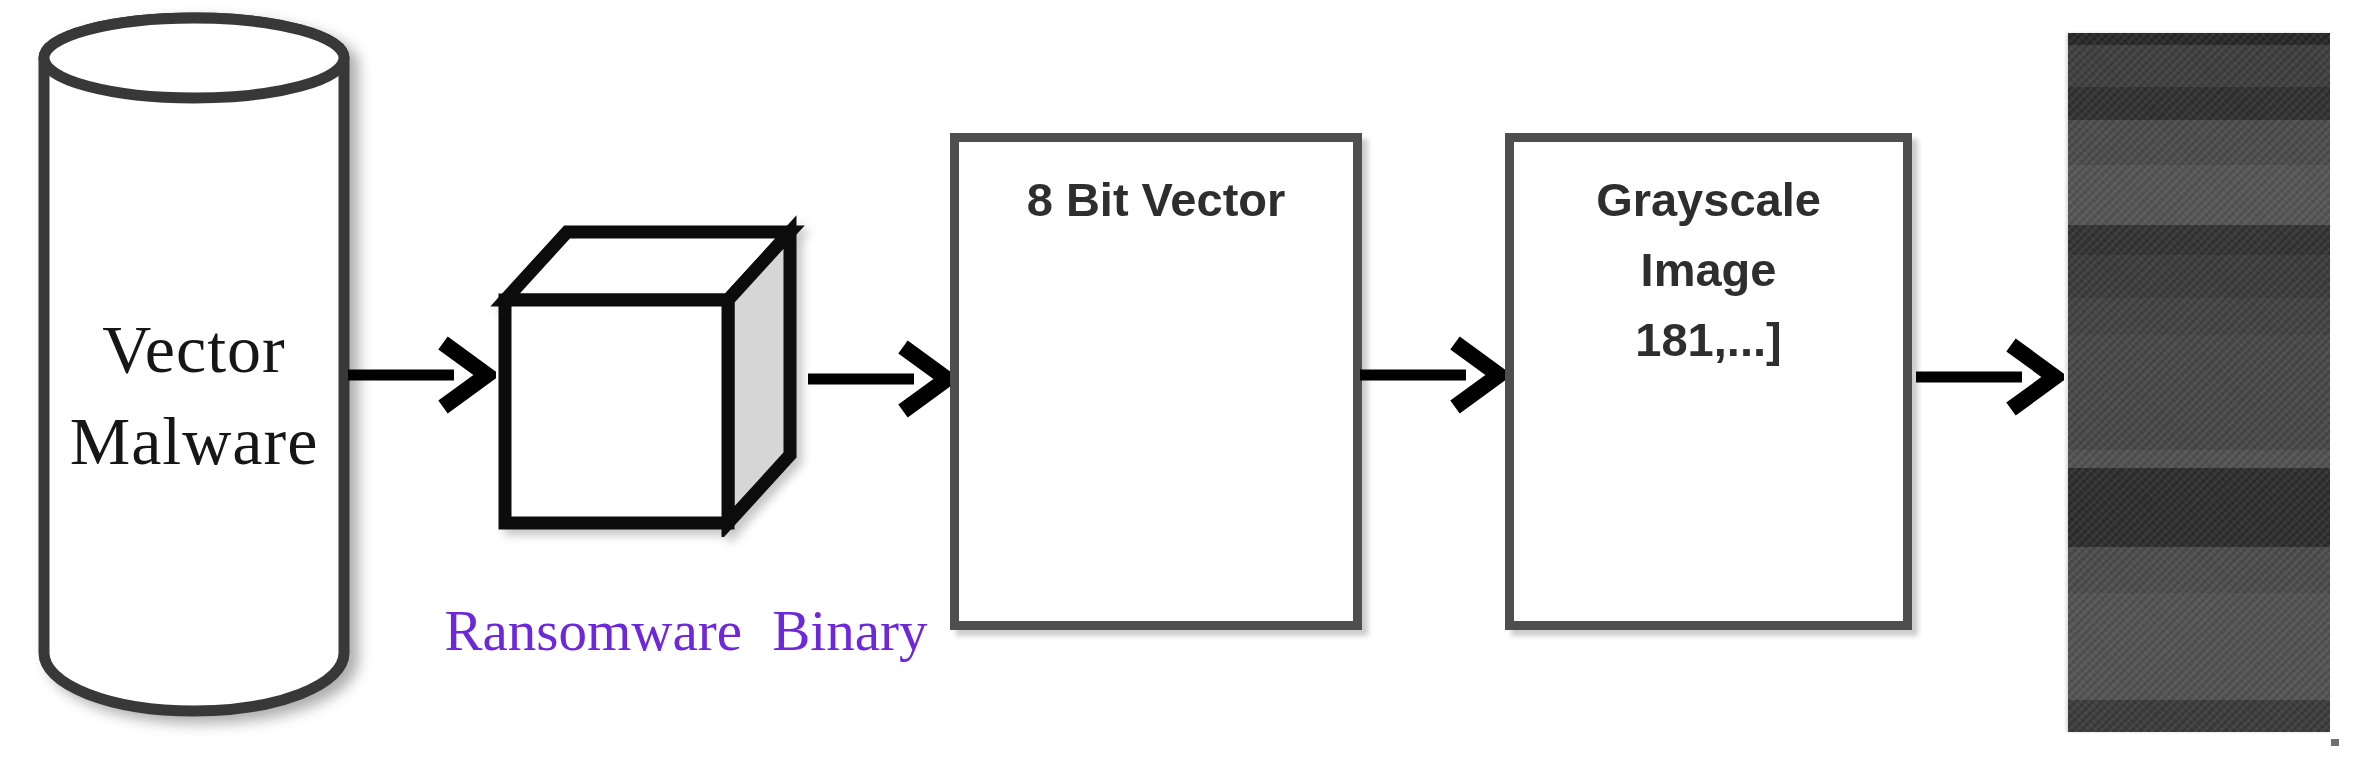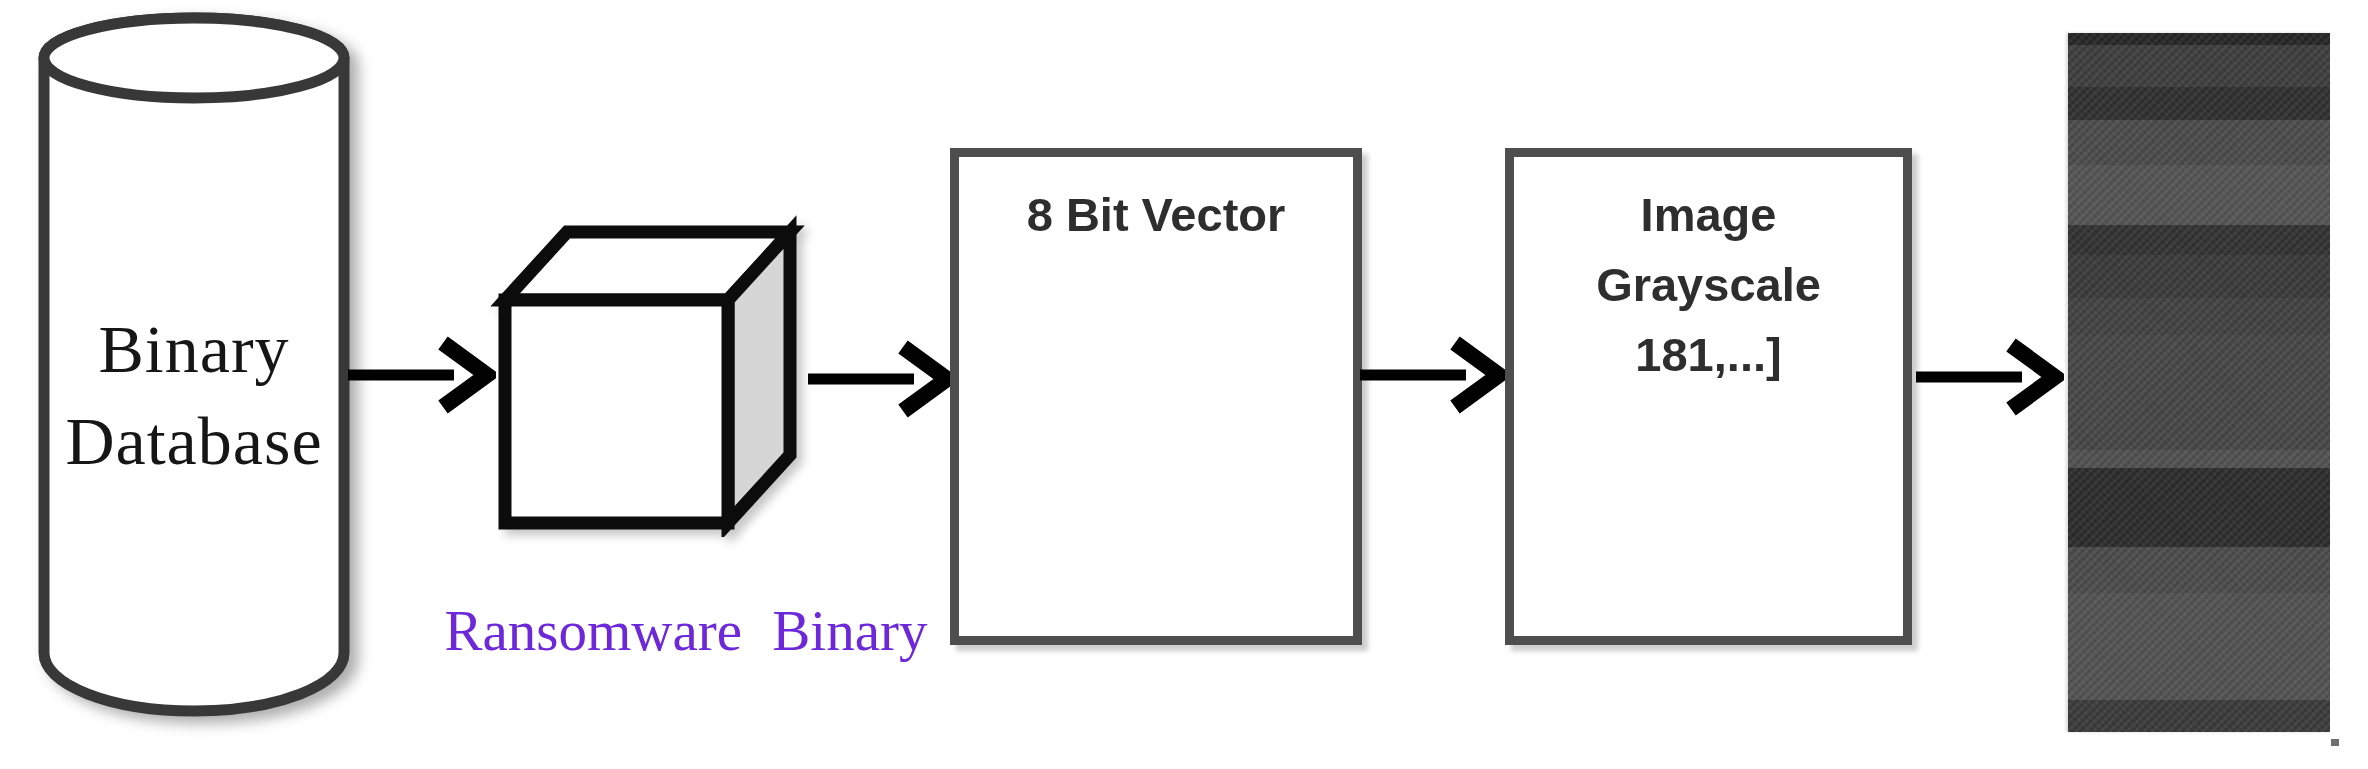--- a/index.html
+++ b/index.html
@@ -38,21 +38,20 @@
     top:133px;height:497px;
     box-sizing:border-box;
     background:#ffffff;
     border:9px solid #4e4e4e;
     box-shadow:6px 6px 5px rgba(0,0,0,0.20);
     padding-top:23px;
     text-align:center;
     font-family:"Liberation Sans",sans-serif;
     font-size:47px;line-height:70px;font-weight:600;
     color:#2e2e2e;
-    margin-top:15px;
   }
   #vector-box{left:950px;width:412px;}
   #grayscale-box{left:1505px;width:407px;}
 
   
   .flow-arrow{width:150px;height:90px;}
   #arrow-1{left:346px;top:330px;}
   #arrow-2{left:806px;top:334px;}
   #arrow-3{left:1358px;top:330px;}
   #arrow-4{left:1914px;top:332px;}
@@ -78,22 +77,22 @@
 </head>
 <body>
 
 <div id="canvas">
 
   <svg id="cyl-svg" class="abs" width="332" height="730" viewBox="0 0 332 730">
     <path d="M16 50 A150 40 0 0 1 316 50 L316 645 A150 58 0 0 1 16 645 Z" fill="#ffffff" stroke="#383838" stroke-width="11"></path>
     <ellipse cx="166" cy="50" rx="150" ry="40" fill="#ffffff" stroke="#383838" stroke-width="11"></ellipse>
   </svg>
   <div class="abs db-label">
-    <div>Binary</div>
-    <div>Database</div>
+    <div>Vector</div>
+    <div>Malware</div>
   </div>
 
   <svg id="arrow-1" class="abs flow-arrow" viewBox="0 0 150 90">
     <line x1="2" y1="45" x2="108" y2="45" stroke-width="11"></line>
     <path d="M97 13 L141 45 L97 77" fill="none" stroke-width="16"></path>
   </svg>
 
   <svg id="cube-svg" class="abs" width="320" height="325" viewBox="0 0 320 325">
     <path d="M17 88 L79 20 L302 20 L240 88 Z" fill="#ffffff" stroke="#0c0c0c" stroke-width="13" stroke-linejoin="miter"></path>
     <path d="M240 88 L302 20 L302 243 L240 311 Z" fill="#d6d6d6" stroke="#0c0c0c" stroke-width="13" stroke-linejoin="miter"></path>
@@ -109,22 +108,22 @@
   <div id="vector-box" class="abs proc-box">
     <div>8 Bit Vector</div>
   </div>
 
   <svg id="arrow-3" class="abs flow-arrow" viewBox="0 0 150 90">
     <line x1="2" y1="45" x2="108" y2="45" stroke-width="11"></line>
     <path d="M97 13 L141 45 L97 77" fill="none" stroke-width="16"></path>
   </svg>
 
   <div id="grayscale-box" class="abs proc-box">
+    <div>Grayscale</div>
     <div>Image</div>
-    <div>Grayscale</div>
     <div>181,...]</div>
   </div>
 
   <svg id="arrow-4" class="abs flow-arrow" viewBox="0 0 150 90">
     <line x1="2" y1="45" x2="108" y2="45" stroke-width="11"></line>
     <path d="M97 13 L141 45 L97 77" fill="none" stroke-width="16"></path>
   </svg>
 
   <div id="gray-preview" class="abs" style="background: linear-gradient(rgb(38, 38, 38) 0%, rgb(38, 38, 38) 1.7%, rgb(61, 61, 61) 1.7%, rgb(61, 61, 61) 7.7%, rgb(47, 47, 47) 7.7%, rgb(47, 47, 47) 12.4%, rgb(74, 74, 74) 12.4%, rgb(74, 74, 74) 18.9%, rgb(83, 83, 83) 18.9%, rgb(83, 83, 83) 27.5%, rgb(50, 50, 50) 27.5%, rgb(50, 50, 50) 31.8%, rgb(58, 58, 58) 31.8%, rgb(58, 58, 58) 37.9%, rgb(65, 65, 65) 37.9%, rgb(65, 65, 65) 43.2%, rgb(70, 70, 70) 43.2%, rgb(70, 70, 70) 59.7%, rgb(80, 80, 80) 59.7%, rgb(80, 80, 80) 62.2%, rgb(44, 44, 44) 62.2%, rgb(44, 44, 44) 73.5%, rgb(74, 74, 74) 73.5%, rgb(74, 74, 74) 80.1%, rgb(81, 81, 81) 80.1%, rgb(81, 81, 81) 95.4%, rgb(58, 58, 58) 95.4%, rgb(58, 58, 58) 100%);"></div>
 

